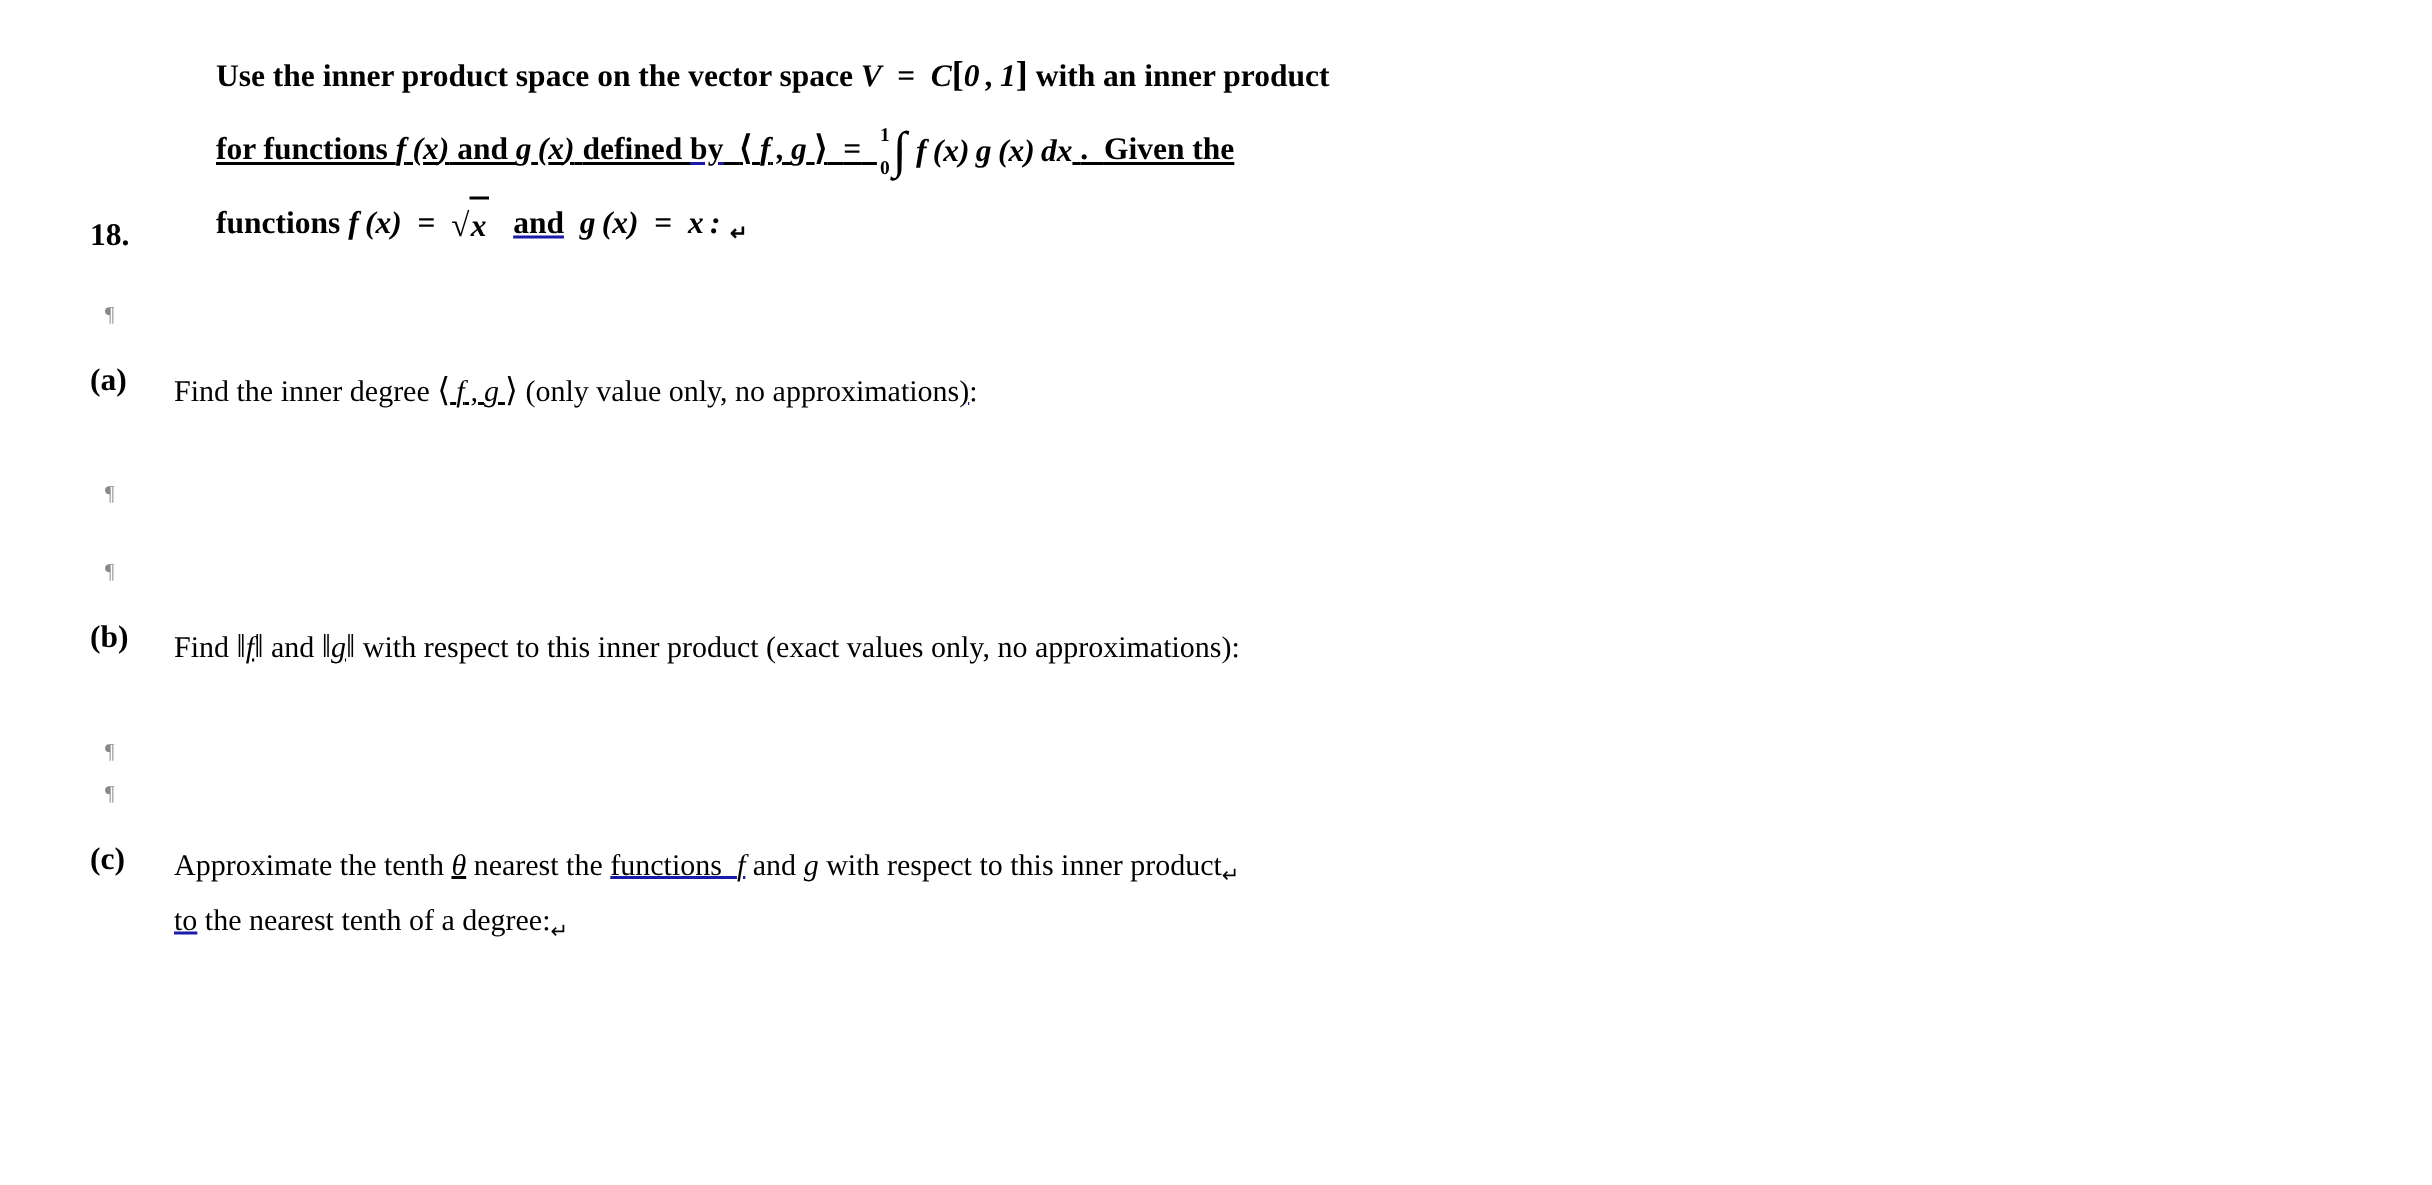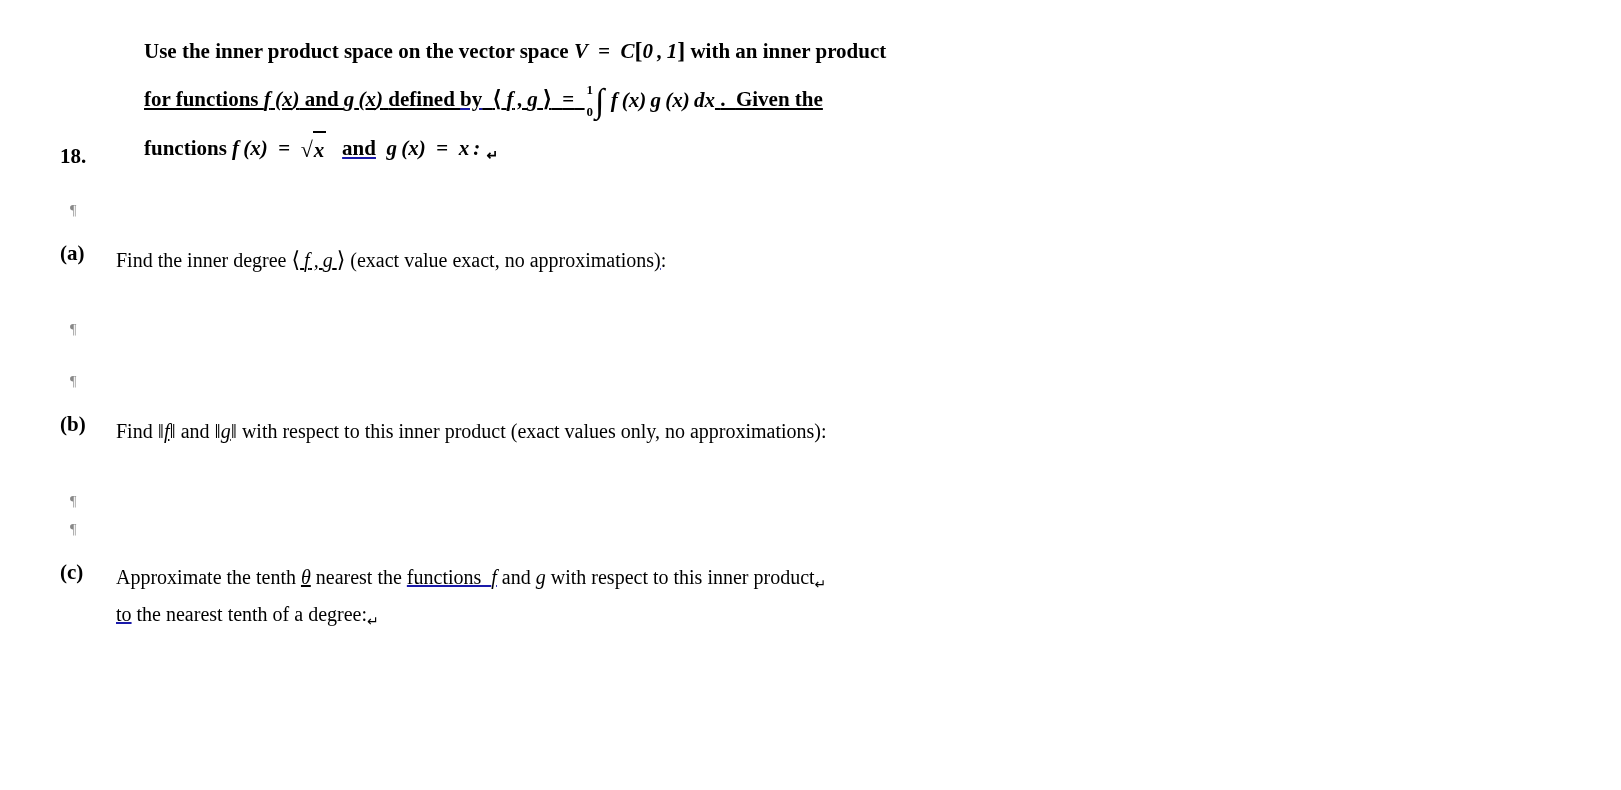--- a/index.html
+++ b/index.html
@@ -138,21 +138,21 @@
         <span style="font-size:14px; vertical-align:sub; margin-left:1px;">↵</span>
       </div>
     </div>
   </div>
 
   <div style="color:#888; font-size:14px; margin-left:10px;">¶</div>
 
   <div class="part-row">
     <span class="part-label">(a)</span>
     <div class="part-content">
-      <span>Find the inner degree </span><span style="font-size:22px; font-style:normal;">⟨</span><span class="math-inline"> <i>f</i> , <i>g</i> </span><span style="font-size:22px; font-style:normal;">⟩</span><span> (exact value exact, no approximations</span><span class="underline-blue">)</span><span>:</span>
+      <span>Find the inner degree </span><span style="font-size:22px; font-style:normal;">⟨</span><span class="math-inline"> <i>f</i> , <i>g</i> </span><span style="font-size:22px; font-style:normal;">⟩</span><span> (only value only, no approximations</span><span class="underline-blue">)</span><span>:</span>
     </div>
   </div>
 
   <div class="spacer"></div>
   <div style="color:#888; font-size:14px; margin-left:10px;">¶</div>
   <div class="spacer"></div>
   <div style="color:#888; font-size:14px; margin-left:10px;">¶</div>
 
   <div class="part-row">
     <span class="part-label">(b)</span>

